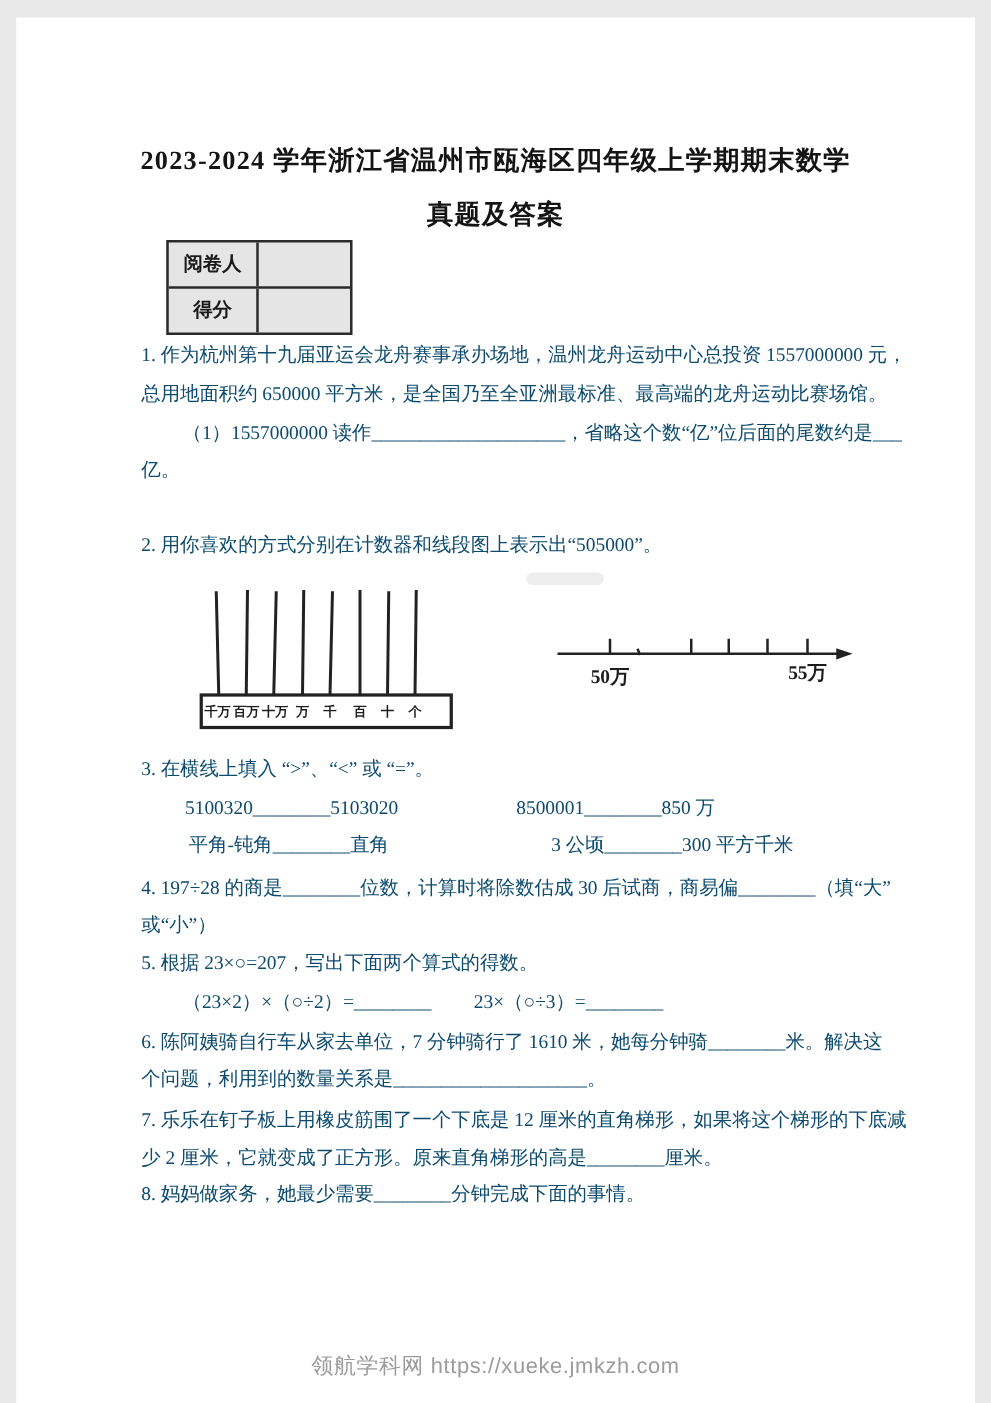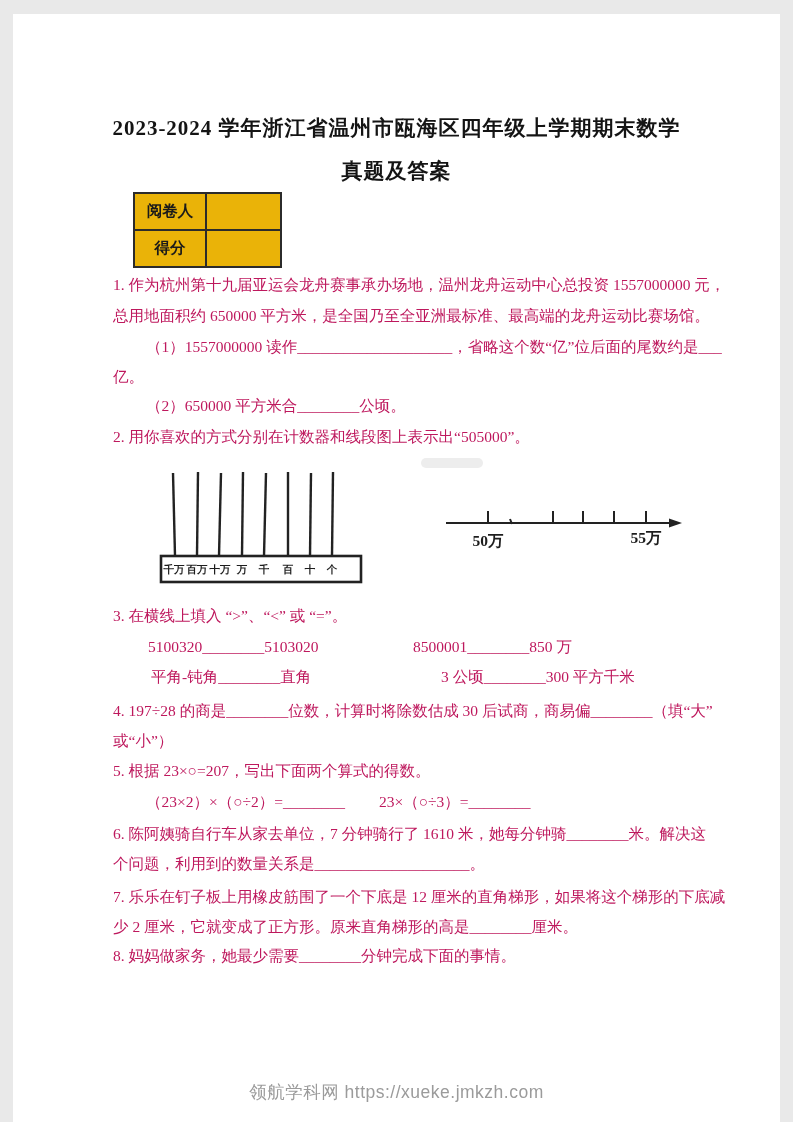--- a/index.html
+++ b/index.html
@@ -15,27 +15,27 @@
   .title {
     position:absolute; left:0; width:100%;
     text-align:center; font-weight:bold;
     font-size:21px; letter-spacing:1px;
     color:#141414;
   }
   .line {
     position:absolute;
     font-size:15.5px; line-height:21px;
     white-space:pre;
-    color:#be185d;
+    color:#0c4a6e;
   }
   .grader {
     position:absolute; left:120px; top:178px;
     width:145px;
     border:2px solid #2b2b2b;
-    background:#eab308;
+    background:#e5e5e5;
   }
   .g-row { display:flex; height:35px; }
   .g-row + .g-row { border-top:2px solid #2b2b2b; }
   .g-label {
     width:70px; border-right:2px solid #2b2b2b;
     display:flex; align-items:center; justify-content:center;
     font-weight:bold; font-size:15.5px; color:#1a1a1a;
   }
   .g-value { flex:1; }
   .section-heading {
@@ -78,21 +78,20 @@
       <div class="g-label">得分</div>
       <div class="g-value"></div>
     </div>
   </div>
 
 
   <div class="line" style="left:100px; top:260px">1. 作为杭州第十九届亚运会龙舟赛事承办场地，温州龙舟运动中心总投资 1557000000 元，</div>
   <div class="line" style="left:100px; top:291px">总用地面积约 650000 平方米，是全国乃至全亚洲最标准、最高端的龙舟运动比赛场馆。</div>
   <div class="line" style="left:133px; top:322px">（1）1557000000 读作____________________，省略这个数“亿”位后面的尾数约是___</div>
   <div class="line" style="left:100px; top:352px">亿。</div>
-  <div class="line" style="left:133px; top:381px">（2）650000 平方米合________公顷。</div>
 
   <div class="line" style="left:100px; top:412px">2. 用你喜欢的方式分别在计数器和线段图上表示出“505000”。</div>
 
   <div class="smudge"></div>
 
   <svg class="diagram" style="left:141px; top:452px" width="215" height="120" viewBox="0 0 215 120">
     <g stroke="#222" stroke-width="2.4">
       <line x1="19" y1="7" x2="21" y2="90"></line>
       <line x1="44" y1="6" x2="43" y2="90"></line>
       <line x1="67" y1="7" x2="65" y2="90"></line>

